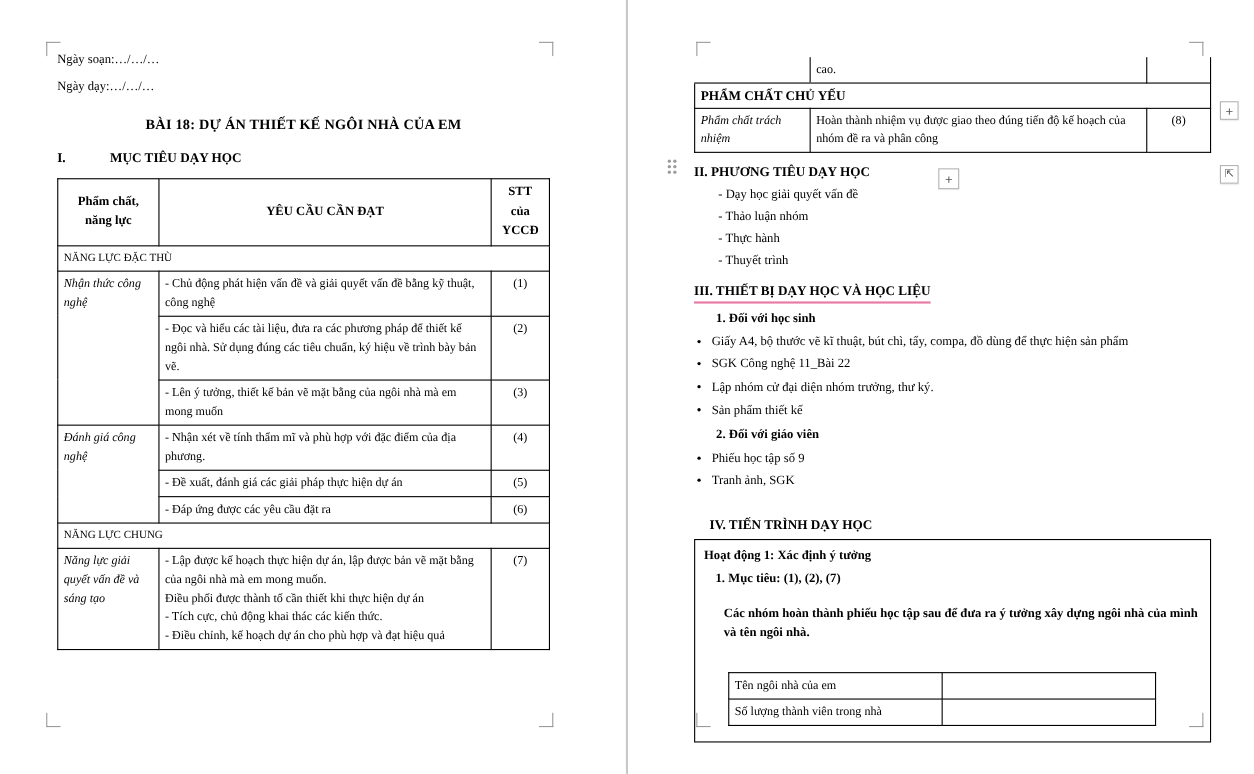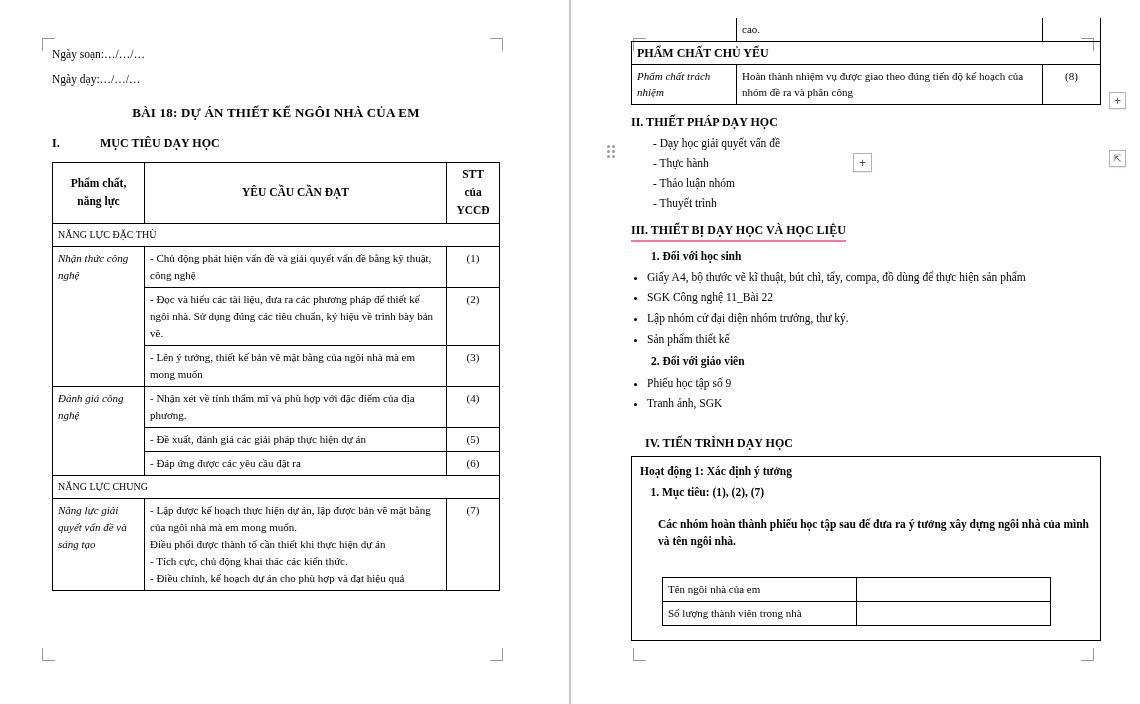--- a/index.html
+++ b/index.html
@@ -57,21 +57,21 @@
     font-size: 11.5px;
     line-height: 1.5;
   }
   #left-content {
     left: 52px;
     top: 46px;
     width: 448px;
   }
   #right-content {
     left: 60px;
-    top: 18px;
+    top: 52px;
     width: 470px;
   }
   .line { margin: 0 0 8px 0; }
   .b { font-weight: bold; }
   .i { font-style: italic; }
   .title-main {
     text-align: center;
     font-weight: bold;
     font-size: 13px;
     margin: 0;
@@ -296,25 +296,25 @@
           <td colspan="3" class="b" style="font-size:12px;padding:2px 5px;">PHẨM CHẤT CHỦ YẾU</td>
         </tr>
         <tr>
           <td class="i">Phẩm chất trách nhiệm</td>
           <td>Hoàn thành nhiệm vụ được giao theo đúng tiến độ kế hoạch của nhóm đề ra và phân công</td>
           <td style="text-align:center;">(8)</td>
         </tr>
       </tbody>
     </table>
 
-    <div class="rt-heading">II. THIẾT PHÁP DẠY HỌC</div>
+    <div class="rt-heading">II. PHƯƠNG TIÊU DẠY HỌC</div>
     <div class="dash-list">
       <div>- Dạy học giải quyết vấn đề</div>
+      <div>- Thảo luận nhóm</div>
       <div>- Thực hành</div>
-      <div>- Thảo luận nhóm</div>
       <div>- Thuyết trình</div>
     </div>
 
     <div class="rt-heading">
       <span class="pink-underline">III. THIẾT BỊ DẠY HỌC VÀ HỌC LIỆU</span>
     </div>
     <div class="sub-bold">1.  Đối với học sinh</div>
     <ul class="bullets">
       <li>Giấy A4, bộ thước vẽ kĩ thuật, bút chì, tẩy, compa, đồ dùng để thực hiện sản phẩm</li>
       <li>SGK Công nghệ 11_Bài 22</li>

